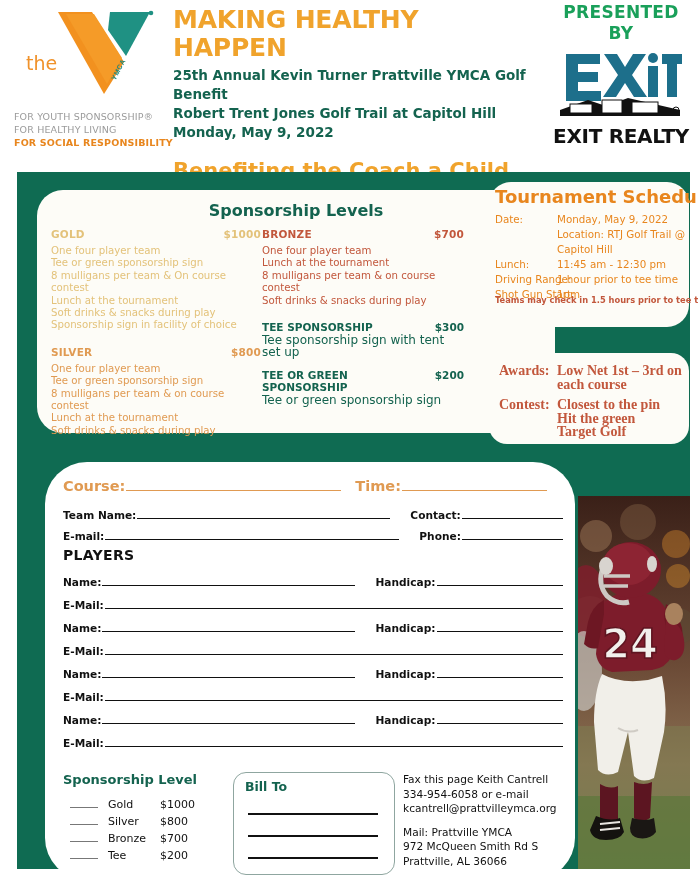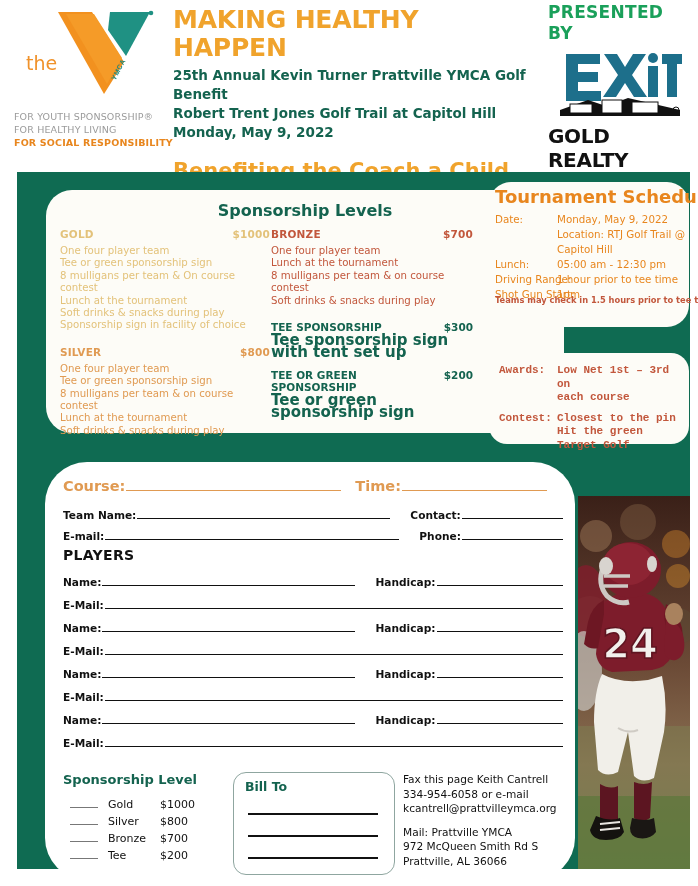--- a/index.html
+++ b/index.html
@@ -34,48 +34,48 @@
   
   .headtext{position:absolute;left:173px;top:0px;width:360px;}
   .hl1{font-size:25px;font-weight:700;color:#f0a32c;letter-spacing:-0.2px;
        margin-top:6px;line-height:28px;font-family:"DejaVu Sans", sans-serif;}
   .hsub{color:#14634f;font-size:13.5px;font-weight:700;line-height:19px;margin-top:4px;
        font-family:"DejaVu Sans", sans-serif;}
   .hl2{font-size:21px;font-weight:700;color:#f0a32c;line-height:27px;margin-top:16px;
        font-family:"DejaVu Sans", sans-serif;}
 
   
-  .exitblock{position:absolute;left:548px;top:2px;width:146px;}
+  .exitblock{position:absolute;left:548px;top:2px;width:146px;text-align:center;}
   .presented{color:#1aa05a;font-size:17px;font-weight:700;line-height:21px;letter-spacing:.3px;
       font-family:"DejaVu Sans", sans-serif;}
   .exitmark{margin-top:4px;position:relative;height:78px;}
   .exitmark svg{display:block;margin:0 auto;}
   .exitname{font-size:20px;font-weight:700;color:#111;letter-spacing:-0.3px;margin-top:-2px;
       font-family:"DejaVu Sans", sans-serif;}
 
   
   .greenpanel{position:absolute;left:17px;top:172px;width:673px;height:697px;background:#0f6b52;}
 
   
   .sponcard{position:absolute;left:20px;top:18px;width:518px;height:243px;
-            background:#fdfcf7;border-radius:26px;margin-left:9px;}
+            background:#fdfcf7;border-radius:26px;}
   .spon-title{text-align:center;color:#14634f;font-weight:700;font-size:16px;padding-top:11px;
             font-family:"DejaVu Sans", sans-serif;}
   .spon-cols{position:absolute;left:0;top:38px;width:437px;}
   .spcol{position:absolute;top:0;}
   .spcol.left{left:14px;width:210px;}
   .spcol.right{left:225px;width:202px;}
   .lvl-head{display:flex;justify-content:space-between;font-weight:700;font-size:10.5px;
             letter-spacing:.2px;font-family:"DejaVu Sans", sans-serif;}
   .lvl-list{margin-top:5px;line-height:12.4px;font-size:10.2px;font-family:"DejaVu Sans", sans-serif;}
   .gold .lvl-head,.gold .lvl-list{color:#e3c27a;}
   .silver .lvl-head,.silver .lvl-list{color:#e09a52;}
   .bronze .lvl-head,.bronze .lvl-list{color:#c2573c;}
   .teegrp .lvl-head,.teegrp .lvl-sub{color:#14634f;}
-  .lvl-sub{font-size:15px;line-height:12.4px;margin-top:1px;font-family:"DejaVu Sans", sans-serif;font-weight:bold;}
+  .lvl-sub{font-size:12px;line-height:12.4px;margin-top:1px;font-family:"DejaVu Sans", sans-serif;}
   .spacer-s{height:10px;}
   .spacer-m{height:14px;}
   .tee-head{display:flex;justify-content:space-between;font-weight:700;font-size:10.5px;
             color:#14634f;font-family:"DejaVu Sans", sans-serif;}
 
   
   .schedcard{position:absolute;left:472px;top:10px;width:200px;height:145px;
             background:#fdfcf7;border-radius:22px;}
   .sched-title{position:absolute;left:6px;top:4px;font-size:18px;font-weight:700;color:#e8861e;
             white-space:nowrap;font-family:"DejaVu Sans", sans-serif;}
@@ -83,22 +83,22 @@
             line-height:15px;font-family:"DejaVu Sans", sans-serif;}
   .sched-rows .r{display:flex;white-space:nowrap;}
   .sched-rows .k{width:62px;flex:none;}
   .sched-rows .loc{padding-left:62px;}
   .sched-note{position:absolute;left:6px;top:113px;font-size:8.3px;font-weight:700;color:#c2573c;
             white-space:nowrap;font-family:"DejaVu Sans", sans-serif;}
 
   
   .awardcard{position:absolute;left:472px;top:181px;width:200px;height:91px;
             background:#fdfcf7;border-radius:18px;}
-  .award-rows{position:absolute;left:10px;top:11px;font-size:11px;color:#c2573c;line-height:13.5px;
-            font-family:Liberation Mono, monospace;}
+  .award-rows{position:absolute;left:10px;top:11px;font-size:14px;color:#c2573c;line-height:13.5px;
+            font-family:Liberation Serif, serif;}
   .award-rows .r{display:flex;}
   .award-rows .k{width:58px;flex:none;font-weight:700;}
   .award-rows .v{font-weight:700;}
   .award-rows .cont{font-weight:700;}
 
   
   .photo{position:absolute;left:578px;top:496px;width:112px;height:373px;overflow:hidden;}
 
   
   .formcard{position:absolute;left:45px;top:462px;width:530px;height:418px;
@@ -193,21 +193,21 @@
             <path d="M2 62 L30 52 L48 58 L70 50 L96 56 L122 62 L122 68 L2 68 Z"></path>
           </g>
           <g fill="#fff" stroke="#111" stroke-width="1">
             <rect x="12" y="56" width="22" height="9"></rect>
             <rect x="44" y="52" width="20" height="13"></rect>
             <rect x="74" y="54" width="26" height="11"></rect>
           </g>
           <circle cx="118" cy="62" r="3" fill="none" stroke="#111" stroke-width="1"></circle>
         </svg>
       </div>
-      <div class="exitname">GOLD REALTY</div>
+      <div class="exitname">EXIT REALTY</div>
     </div>
   </div>
 
   <div class="greenpanel">
 
     <div class="sponcard">
       <div class="spon-title">Sponsorship Levels</div>
 
       <div class="spon-cols">
         <div class="spcol left">
@@ -286,21 +286,21 @@
     <div class="schedcard"></div>
     <div class="sched-title" style="position:absolute;left:478px;top:14px;">Tournament Schedule</div>
     <div class="sched-rows" style="position:absolute;left:478px;top:40px;">
       <div class="r">
         <span class="k">Date:</span>
         <span>Monday, May 9, 2022</span>
       </div>
       <div class="loc">Location: RTJ Golf Trail @ Capitol Hill</div>
       <div class="r">
         <span class="k">Lunch:</span>
-        <span>05:00 am - 12:30 pm</span>
+        <span>11:45 am - 12:30 pm</span>
       </div>
       <div class="r">
         <span class="k">Driving Range:</span>
         <span>1 hour prior to tee time</span>
       </div>
       <div class="r">
         <span class="k">Shot Gun Start:</span>
         <span>1pm</span>
       </div>
     </div>

